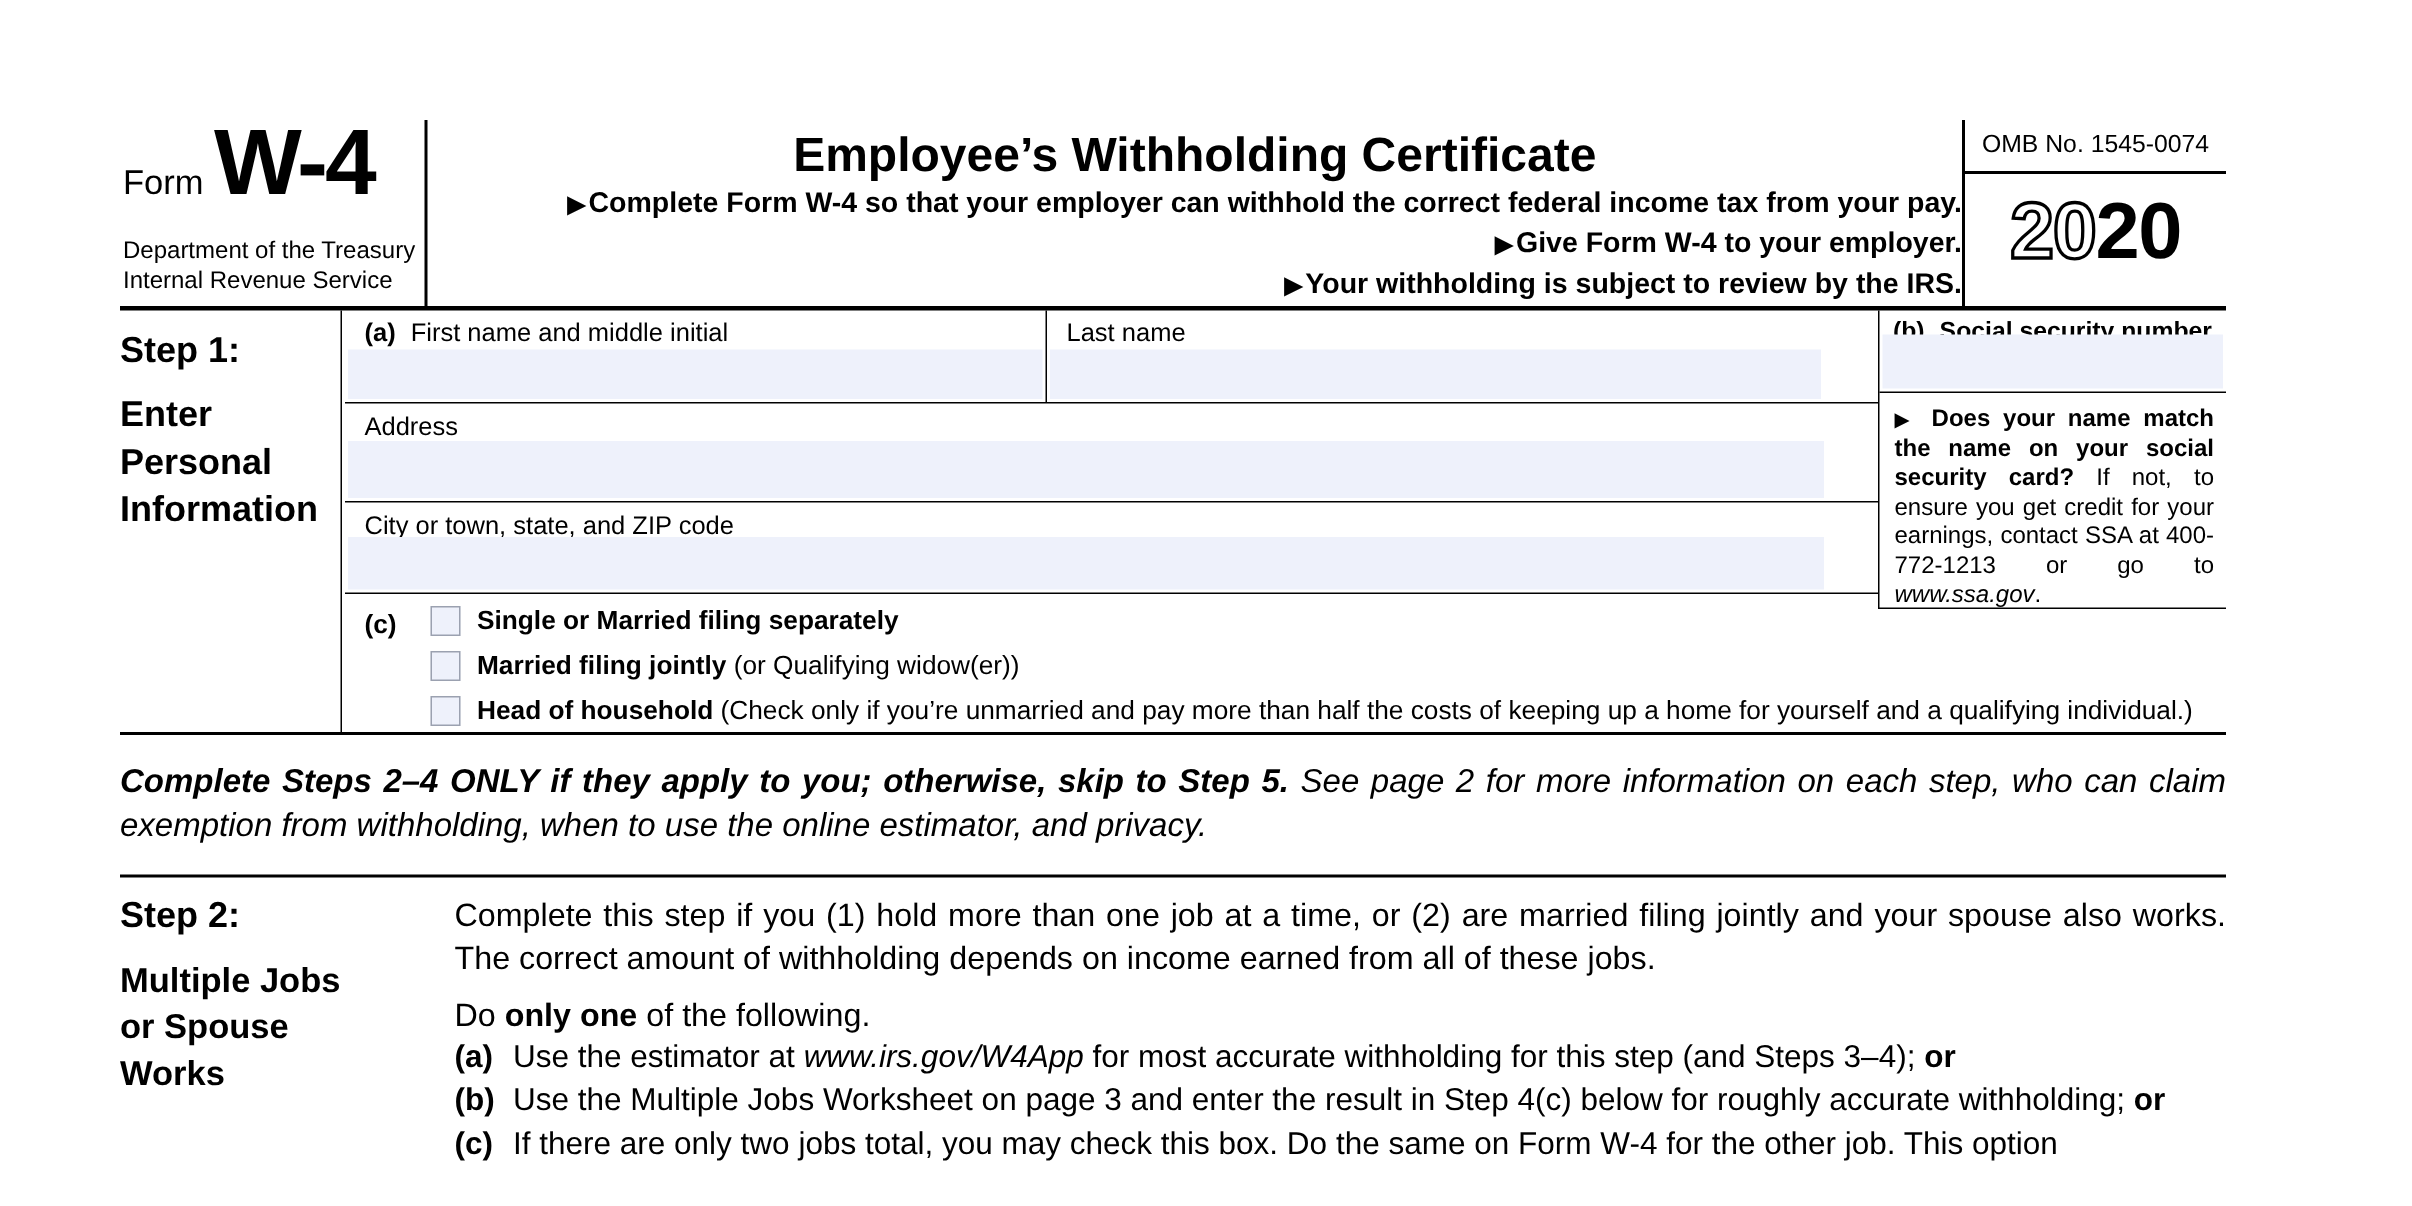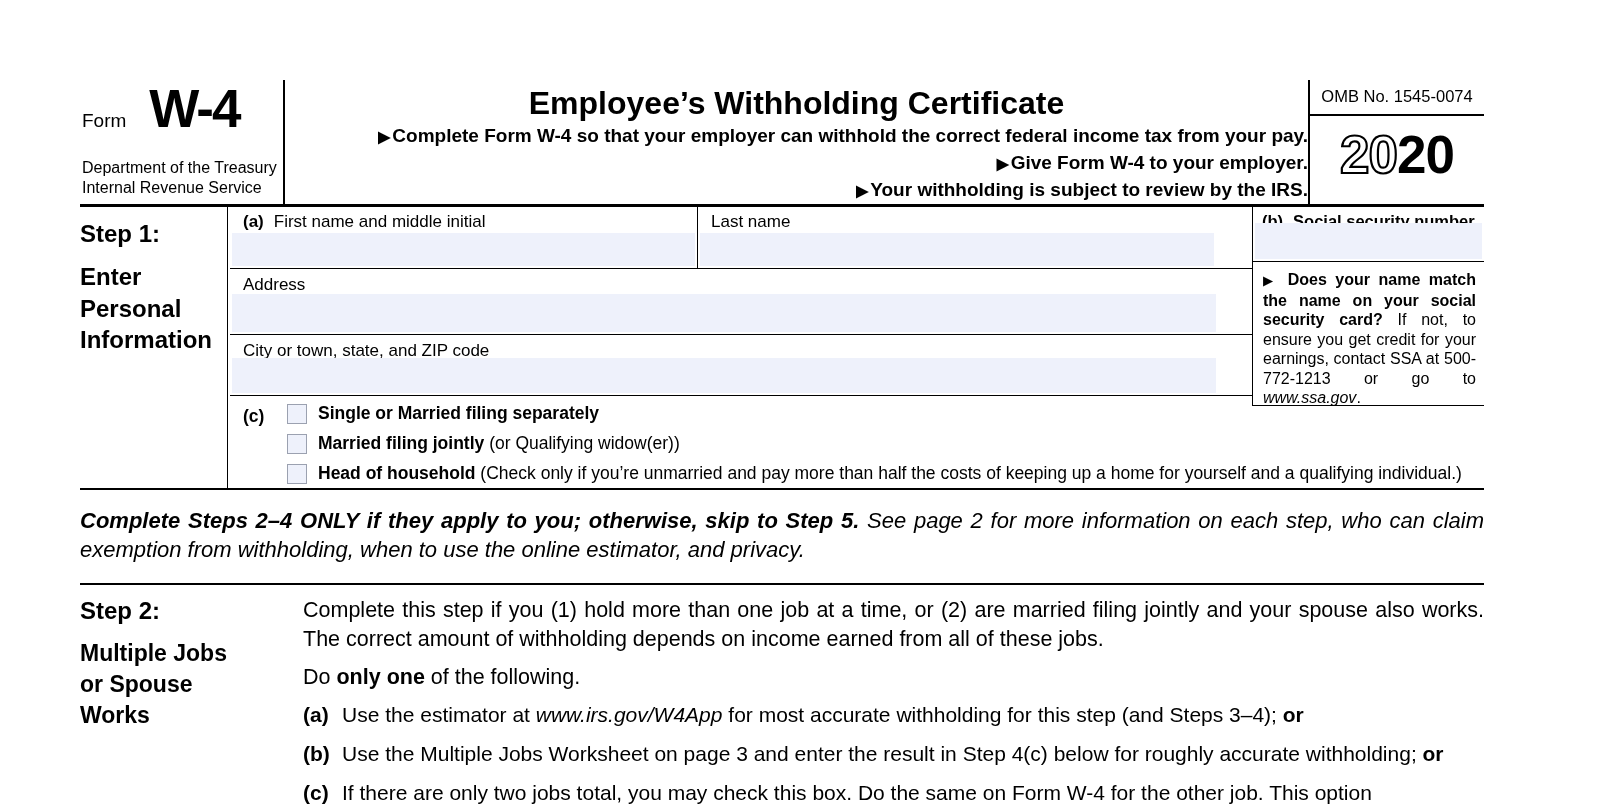--- a/index.html
+++ b/index.html
@@ -13,22 +13,22 @@
     font-family:"Liberation Sans", sans-serif; font-size:18px; padding:0 8px;
     position:absolute;
   }
   
   .header {
     position:absolute; left:80px; top:80px; width:1404px; height:127px;
     border-bottom:3px solid #000; display:flex;
   }
   .h-left { width:205px; border-right:2.5px solid #000; display:flex; flex-direction:column; justify-content:space-between; padding:0 0 6px 2px; }
   .form-line { display:flex; align-items:baseline; }
-  .form-word { font-size:19px; margin-right:23px; }
-  .form-number { font-size:53px; font-weight:bold; letter-spacing:-2px; line-height:58px; }
+  .form-word { font-size:23px; margin-right:7px; }
+  .form-number { font-size:62px; font-weight:bold; letter-spacing:-2px; line-height:58px; }
   .agency { font-size:16px; line-height:20px; }
   .h-center { flex:1; text-align:center; padding-top:3px; }
   .h-title { font-size:32px; font-weight:bold; line-height:40px; }
   .h-bullet { font-size:19px; font-weight:bold; line-height:26px;text-align:right; }
   .pointer { font-size:0.82em; letter-spacing:2px; }
   .h-right { width:176px; border-left:2.5px solid #000; }
   .omb { font-size:16.5px; text-align:center; padding:7px 2px 8px; border-bottom:2px solid #000; white-space:nowrap; }
   .year { text-align:center; font-size:53px; font-weight:bold; padding-top:8px; letter-spacing:-1px; }
   .year-outline { color:#fff; -webkit-text-stroke:2.2px #000; }
   
@@ -56,21 +56,21 @@
   .i { font-style:italic; }
   
   .interstep { position:absolute; left:80px; top:507px; width:1404px; font-size:22px; line-height:28.5px; text-align:justify;font-style:italic; }
   
   .step2 { position:absolute; left:80px; top:583px; width:1404px; height:221px; border-top:2px solid #000; }
   .s2-left { position:absolute; left:0; top:12px; }
   .s2-title-line { font-size:23px; font-weight:bold; line-height:31px; }
   .s2-body { position:absolute; left:223px; right:0; top:11px; }
   .s2-intro { font-size:21.5px; line-height:29px; text-align:justify; }
   .s2-do { font-size:21.5px; margin-top:11px; }
-  .s2-item { font-size:21px; margin-top:10px; padding-left:39px; text-indent:-39px; line-height:29px; }
+  .s2-item { font-size:21px; padding-left:39px; text-indent:-39px; line-height:29px; }
   .item-tag { font-weight:bold; display:inline-block; width:39px; text-indent:0; }
 </style>
 </head>
 <body>
 
 <div class="page">
 
   <div class="header">
     <div class="h-left">
       <div class="form-line">
@@ -121,21 +121,21 @@
     <div class="row-city">
       <div class="cell-label">City or town, state, and ZIP code</div>
       <input type="text" class="fill-input" style="left: 2px; right: 36px; bottom: 2px; height: 35px;" value="">
     </div>
 
     <div class="right-col">
       <div class="ssn-cell">
         <div class="ssn-label"><span class="cell-tag">(b)</span><span>Social security number</span></div>
         <input type="text" class="fill-input" style="left: 2px; right: 2px; bottom: 2px; height: 36px;" value="">
       </div>
-      <div class="ssn-note"><span class="pointer">▶</span> <span class="b">Does your name match the name on your social security card?</span><span> If not, to ensure you get credit for your earnings, contact SSA at 500-772-1213 or go to </span><span class="i">www.ssa.gov</span><span>.</span></div>
+      <div class="ssn-note"><span class="pointer">▶</span> <span class="b">Does your name match the name on your social security card?</span><span> If not, to ensure you get credit for your earnings, contact SSA at 400-772-1213 or go to </span><span class="i">www.ssa.gov</span><span>.</span></div>
     </div>
 
     <div class="c-section">
       <div class="c-tag">(c)</div>
       <div class="c-row" style="top:36px;">
         <div class="checkbox"></div>
         <div class="c-label"><span class="b">Married filing jointly</span><span> (or Qualifying widow(er))</span></div>
       </div>
       <div class="c-row" style="top:6px;">
         <div class="checkbox"></div>

